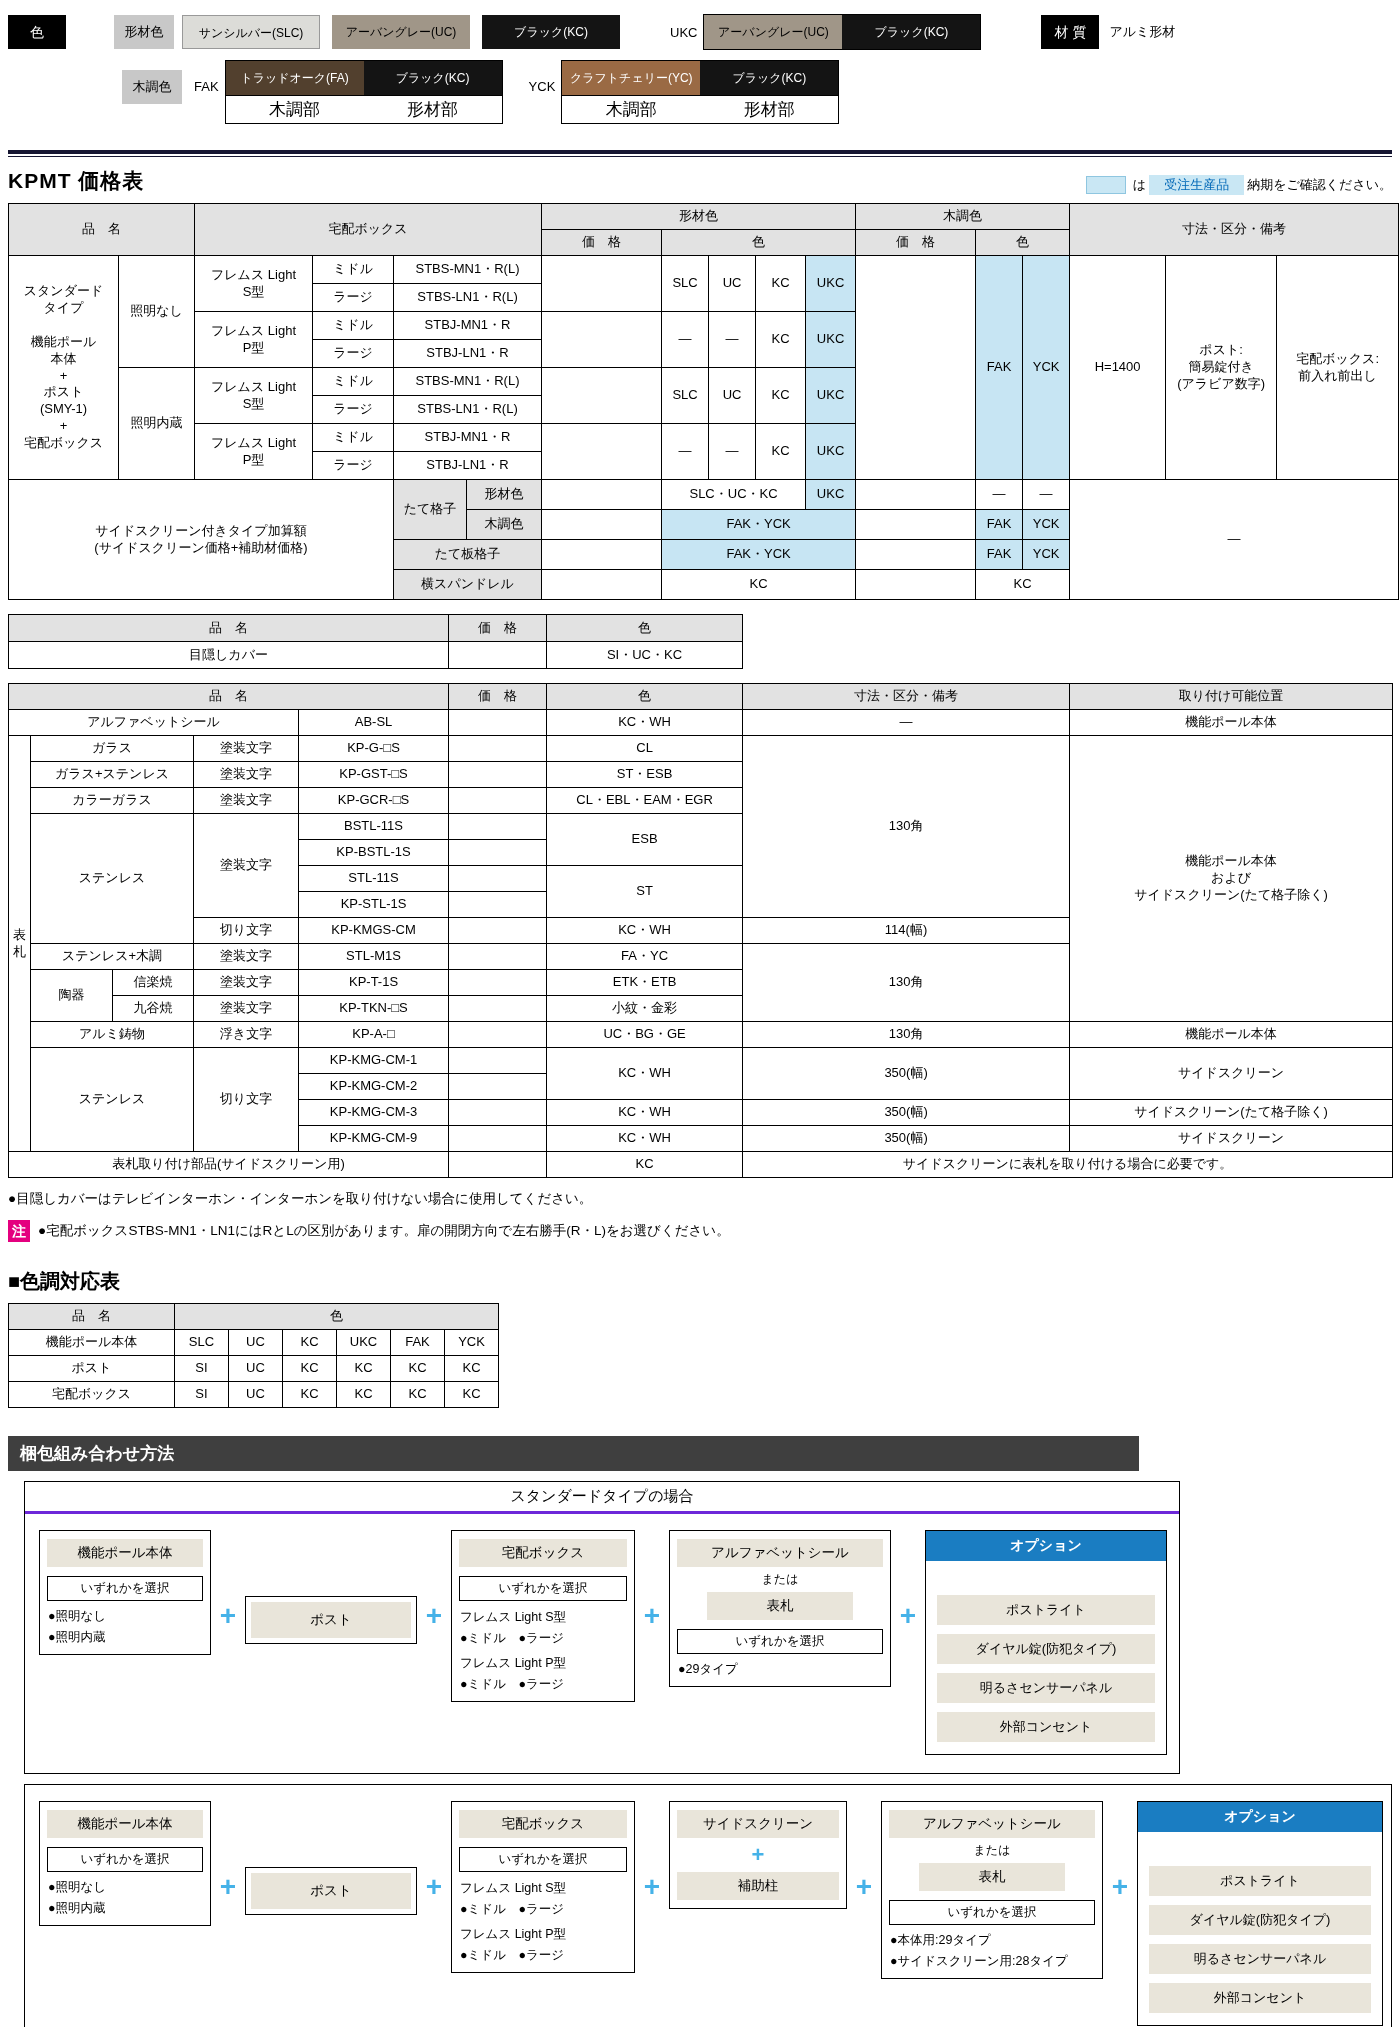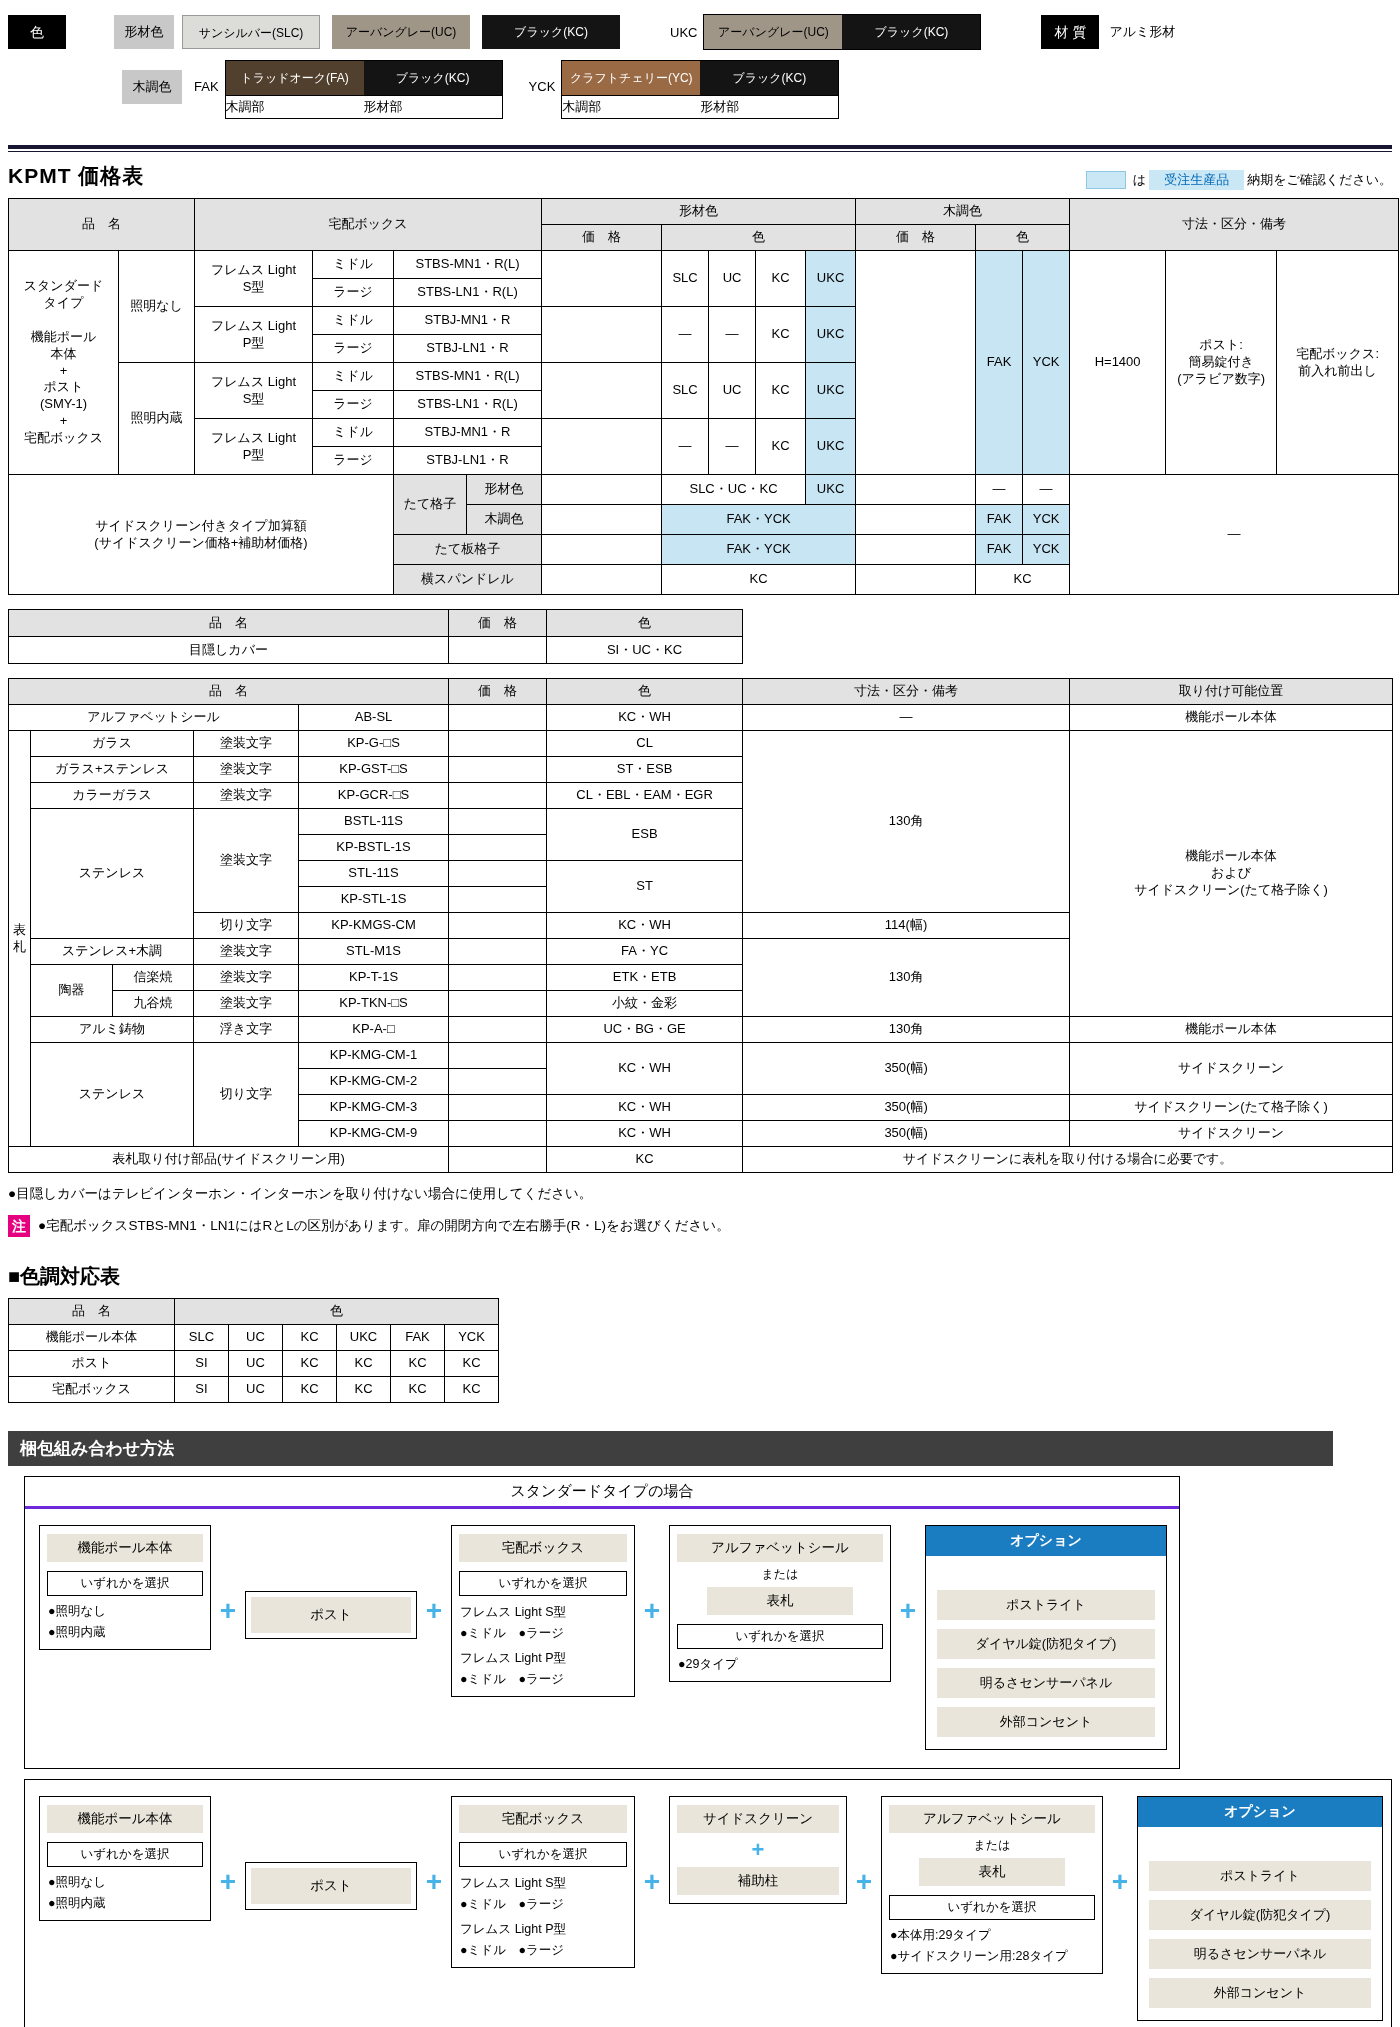--- a/index.html
+++ b/index.html
@@ -20,21 +20,21 @@
   .sw.ucsw  { background:#a09688; color:#000000; }
   .sw.kcsw  { background:#141414; color:#fff; }
   .sw.fasw  { background:#52402e; color:#fff; }
   .sw.ycsw  { background:#9a6a44; color:#fff; }
   .code-label { font-size:13px; flex:none; }
   .ukc-group { display:flex; border:1px solid #000; flex:none; }
   .mat-val { font-size:13px; margin-left:10px; }
   .wood-group { border:1px solid #000; flex:none; }
   .wg-swatches { display:flex; }
   .wg-captions { display:flex; border-top:1px solid #000; background:#fff; }
-  .wg-captions div { width:138px; font-size:13px; padding:2px 0; }
+  .wg-captions div { width:138px; text-align:center; font-size:17px; padding:2px 0; }
 
   
   .rule { border-top:4px solid #161632; border-bottom:1px solid #161632; height:7px; margin-top:26px; width:1384px; }
   .title-row { display:flex; justify-content:space-between; align-items:flex-end; width:1384px; margin:10px 0 8px 0; }
   .sec-title { font-size:21px; font-weight:bold; letter-spacing:1px; }
   .legend { display:flex; align-items:center; font-size:13px; gap:3px; }
   .lg-swatch { width:40px; height:18px; background:#c9e7f4; border:1px solid #8fc6e0; display:inline-block; margin-right:4px; }
   .lg-jc { background:#c9e7f4; color:#0068b7; padding:1px 15px;text-align:right; }
 
   
@@ -54,21 +54,21 @@
   #np-table tr { height:26px; }
   #cm-table { width:490px; margin-top:8px; }
   #cm-table tr { height:26px; }
 
   
   .note-line { font-size:13.5px; margin-top:12px; display:flex; align-items:center; }
   .chu-box { background:#e4007f; color:#fff; width:22px; height:22px; line-height:22px; text-align:center; font-weight:bold; font-size:14px; margin-right:8px; flex:none; }
   .cm-title { font-size:20px; font-weight:bold; margin-top:26px; }
 
   
-  .pack-bar { background:#3f3f3f; color:#fff; width:1325px; font-size:17px; font-weight:bold; padding:6px 12px; margin-top:28px; }
+  .pack-bar { background:#3f3f3f; color:#fff; width:1131px; font-size:17px; font-weight:bold; padding:6px 12px; margin-top:28px; }
   .case-box { border:1px solid #000; margin-top:10px; background:#fff; }
   .case-title { text-align:center; font-size:15px; padding:5px 0; border-bottom:3px solid #6d28d9; }
   .case-content { display:flex; align-items:flex-start; padding:16px 10px 18px 14px; }
   .comp { border:1px solid #000; padding:8px 7px; background:#fff; flex:none; }
   .comp-title { background:#e9e5da; text-align:center; padding:5px 2px; font-size:13.5px; }
   .select-box { border:1px solid #000; text-align:center; font-size:12.5px; padding:3px 2px; margin:9px 0 7px 0; }
   .bullet { font-size:12.5px; margin:4px 0 0 1px; text-align:left; }
   .plain-line { font-size:12.5px; margin:8px 0 0 1px; text-align:left; }
   .plus { color:#45b2e8; font-size:28px; font-weight:bold; margin:72px 5px 0 5px; width:24px; text-align:center; flex:none; line-height:1; }
   .plus-inline { color:#45b2e8; text-align:center; font-size:22px; font-weight:bold; margin:6px 0; line-height:1; }

